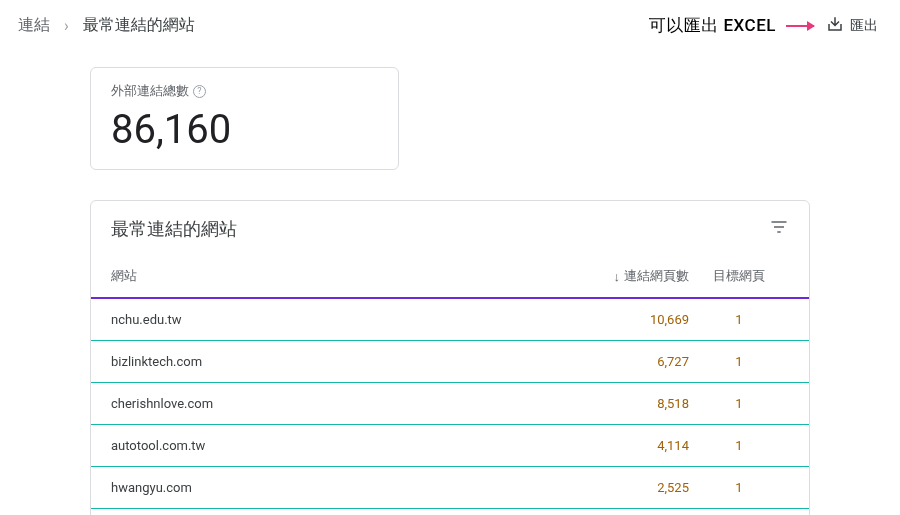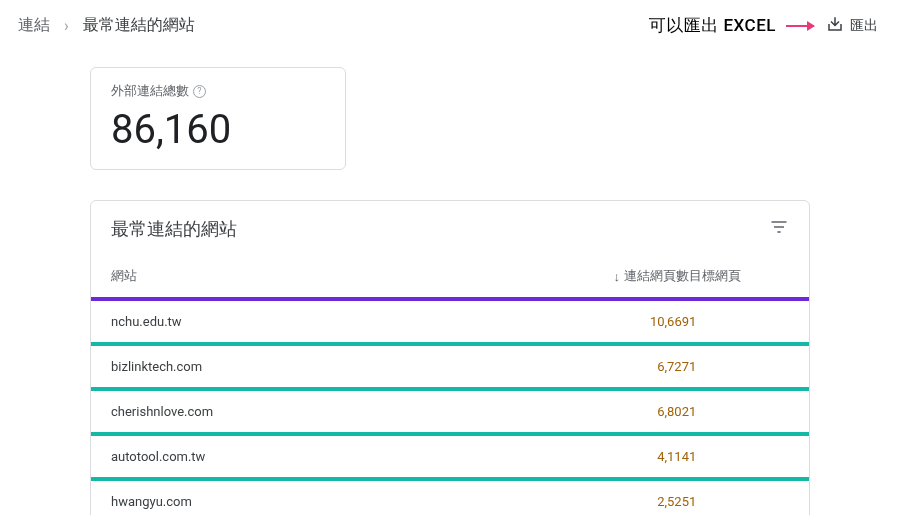--- a/index.html
+++ b/index.html
@@ -65,21 +65,21 @@
   .export-btn svg { width: 18px; height: 18px; fill: #3c4043; }
 
   .content {
     padding: 20px 90px 0 90px;
   }
 
   .total-card {
     border: 1px solid #dadce0;
     border-radius: 6px;
     padding: 14px 20px 16px 20px;
-    width: 256px;
+    width: 309px;
     background: #fff;
   }
   .total-label {
     display: flex;
     align-items: center;
     gap: 4px;
     font-size: 13px;
     color: #5f6368;
   }
   .help-icon {
@@ -118,34 +118,34 @@
   }
   .filter-btn svg { width: 20px; height: 20px; fill: #5f6368; }
   .filter-btn { cursor: pointer; }
 
   .thead-row {
     display: flex;
     align-items: center;
     padding: 10px 20px 12px 20px;
     font-size: 13px;
     color: #5f6368;
-    border-bottom: 4px solid #6d28d9;
+    border-bottom: 2px solid #6d28d9;
   }
   .col-site { flex: 1 1 auto; }
   .col-pages { width: 140px; text-align: right; display: flex; justify-content: flex-end; align-items: center; gap: 4px; }
-  .col-target { width: 100px; text-align: left; }
+  .col-target { width: 100px; text-align: center; }
   .sort-arrow { font-size: 13px; color: #5f6368; }
 
   .row {
     display: flex;
     align-items: center;
     padding: 13px 20px;
     font-size: 13px;
     color: #3c4043;
-    border-bottom: 4px solid #14b8a6;
+    border-bottom: 1px solid #14b8a6;
     cursor: pointer;
   }
   .row .col-pages, .row .col-target { color: #a16207; }
 </style>
 </head>
 <body>
 
 <div class="topbar">
   <div class="breadcrumb">
     <span class="root">連結</span>
@@ -205,21 +205,21 @@
           <div class="col-pages">10,669</div>
           <div class="col-target">1</div>
         </div>
         <div class="row">
           <div class="col-site">bizlinktech.com</div>
           <div class="col-pages">6,727</div>
           <div class="col-target">1</div>
         </div>
         <div class="row">
           <div class="col-site">cherishnlove.com</div>
-          <div class="col-pages">6,802</div>
+          <div class="col-pages">8,518</div>
           <div class="col-target">1</div>
         </div>
         <div class="row">
           <div class="col-site">autotool.com.tw</div>
           <div class="col-pages">4,114</div>
           <div class="col-target">1</div>
         </div>
         <div class="row">
           <div class="col-site">hwangyu.com</div>
           <div class="col-pages">2,525</div>

